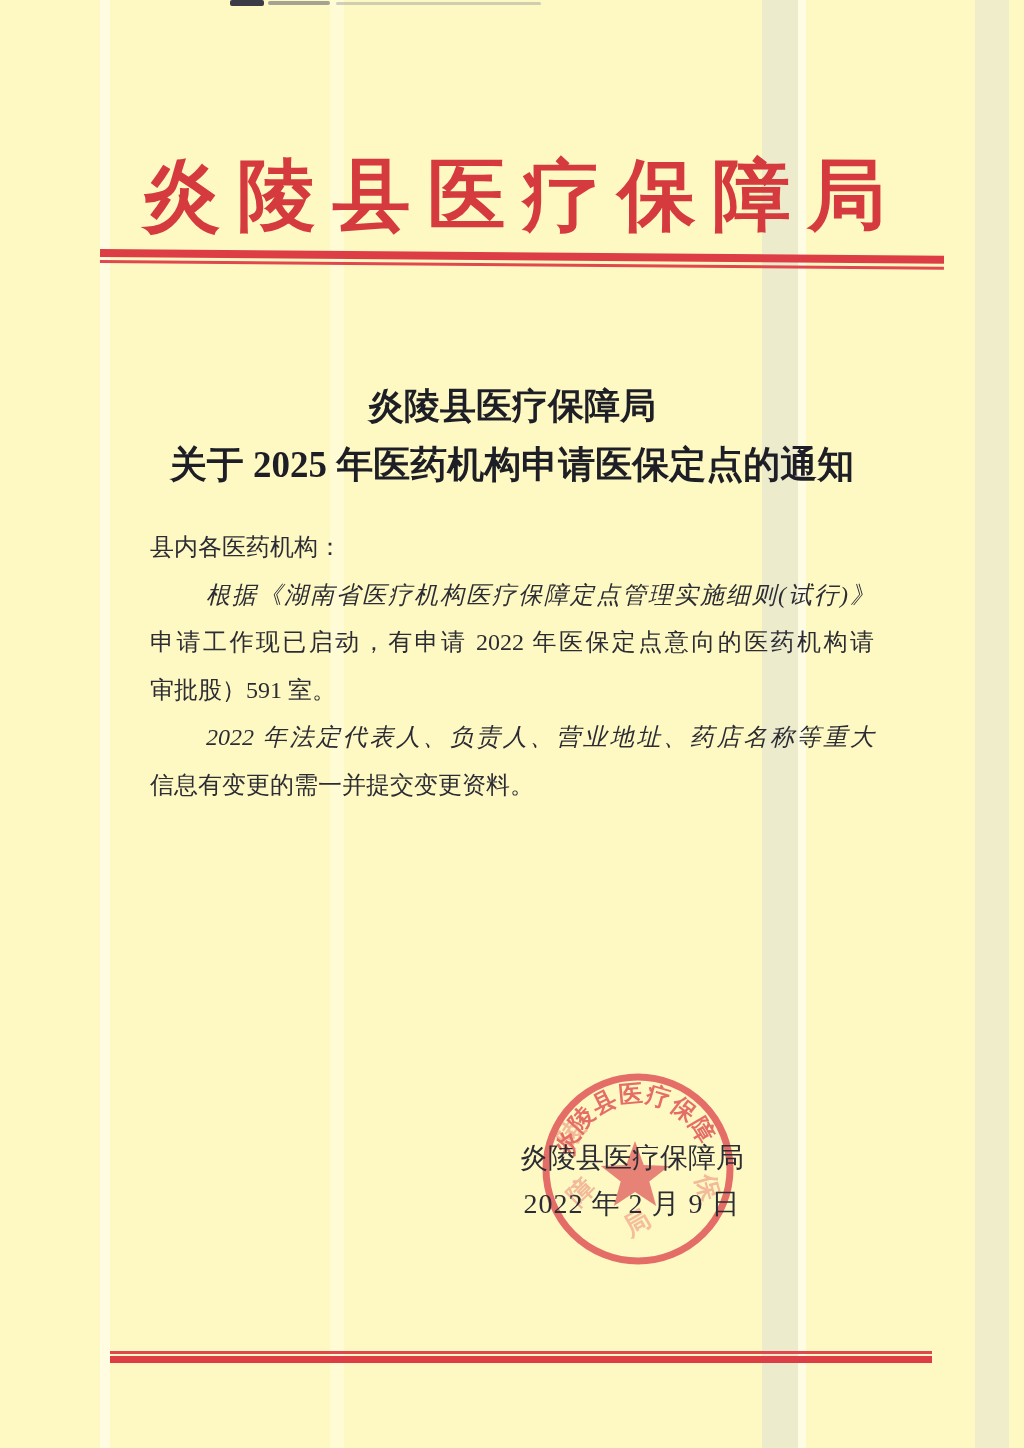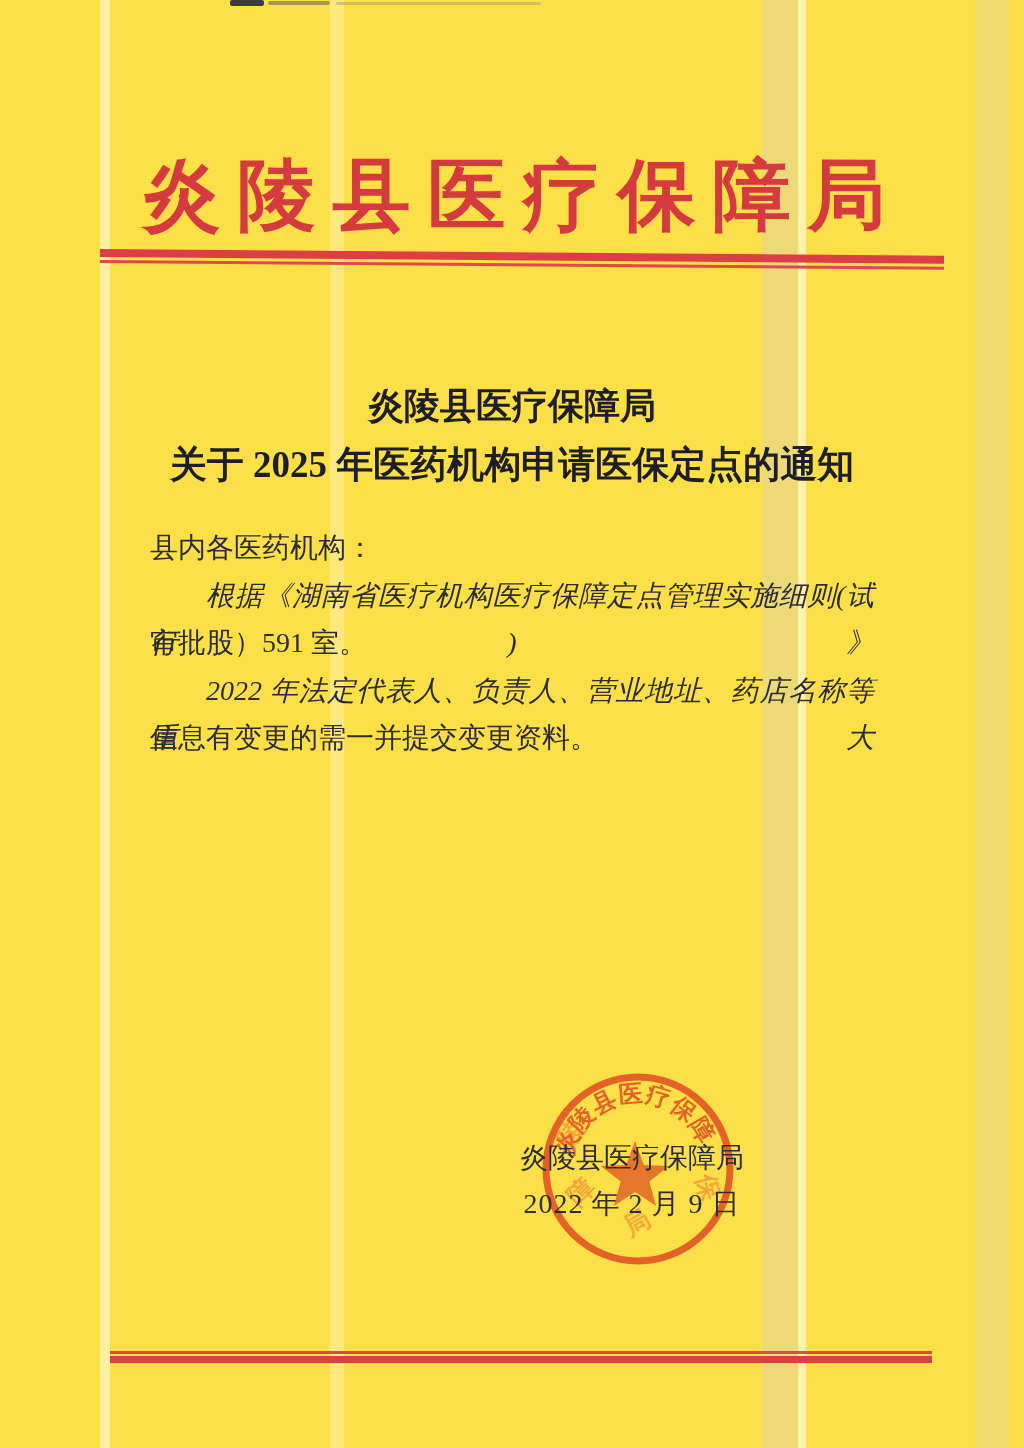--- a/index.html
+++ b/index.html
@@ -1,21 +1,21 @@
 <!DOCTYPE html>
 <html><head>
 <meta charset="utf-8">
 <style>
   html,body{margin:0;padding:0;}
   body{
     width:1024px;height:1448px;position:relative;overflow:hidden;
     background:#eef0f6;
     font-family:"Liberation Serif","DejaVu Serif",serif;
   }
-  .paper{position:absolute;inset:0;background:#fde047;}
+  .paper{position:absolute;inset:0;background:#fef9c3;}
   
   .band{position:absolute;top:0;height:1448px;pointer-events:none;}
   .band.b1{left:762px;width:36px;background:rgba(198,205,221,0.32);}
   .band.b2{left:798px;width:8px;background:rgba(255,255,255,0.55);}
   .band.b3{left:100px;width:10px;background:rgba(255,255,255,0.50);}
   .band.b4{left:975px;width:34px;background:rgba(200,207,222,0.25);}
   .band.b5{left:330px;width:14px;background:rgba(255,255,255,0.30);}
   
   .smudge{position:absolute;pointer-events:none;}
   .sm1{left:230px;top:0;width:34px;height:6px;background:#3c3c46;border-radius:2px;}
@@ -33,21 +33,21 @@
   .rule .gap{height:3px;}
   .rule .thin{height:3px;background:#e0474e;}
 
   
   .doc-title{position:absolute;left:150px;width:724px;text-align:center;color:#1e1e27;font-weight:700;white-space:nowrap;}
   .doc-title.t1{top:381px;font-size:36px;line-height:50px;}
   .doc-title.t2{top:440px;font-size:37px;line-height:50px;}
 
   
   .body-block{position:absolute;left:150px;top:524px;width:724px;color:#2c2c34;}
-  .bline{font-size:28px;line-height:47.5px;height:47.5px;white-space:nowrap;}
+  .bline{font-size:24px;line-height:47.5px;height:47.5px;white-space:nowrap;}
   .bline.fill{text-align:justify;text-align-last:justify;white-space:normal;}
   .bline.indent{text-indent:56px;font-style:italic;}
 
   
   .sig{position:absolute;left:422px;width:420px;text-align:center;color:#2c2c34;font-size:28px;line-height:40px;white-space:nowrap;z-index:3;}
   .sig.org{top:1138px;}
   .sig.date{top:1184px;letter-spacing:1px;}
 
   
   .seal{position:absolute;left:538px;top:1069px;width:200px;height:200px;z-index:2;
@@ -80,20 +80,21 @@
     <div class="gap"></div>
     <div class="thin"></div>
   </div>
 
   <div class="doc-title t1">炎陵县医疗保障局</div>
   <div class="doc-title t2">关于 2025 年医药机构申请医保定点的通知</div>
 
   <div class="body-block">
     <div class="bline">县内各医药机构：</div>
     <div class="bline indent fill">根据《湖南省医疗机构医疗保障定点管理实施细则(试行)》</div>
+    <div class="bline fill">申请工作现已启动，有申请 2022 年医保定点意向的医药机构请</div>
     <div class="bline">审批股）591 室。</div>
     <div class="bline indent fill">2022 年法定代表人、负责人、营业地址、药店名称等重大</div>
     <div class="bline">信息有变更的需一并提交变更资料。</div>
   </div>
 
   <svg class="seal" viewBox="0 0 200 200">
     <circle cx="100" cy="100" r="92" fill="none" stroke="#e4647e" stroke-width="7"></circle>
     <defs>
       <path id="sealArc" d="M 34,88.4 A 67,67 0 0 1 166,88.4" fill="none"></path>
     </defs>

